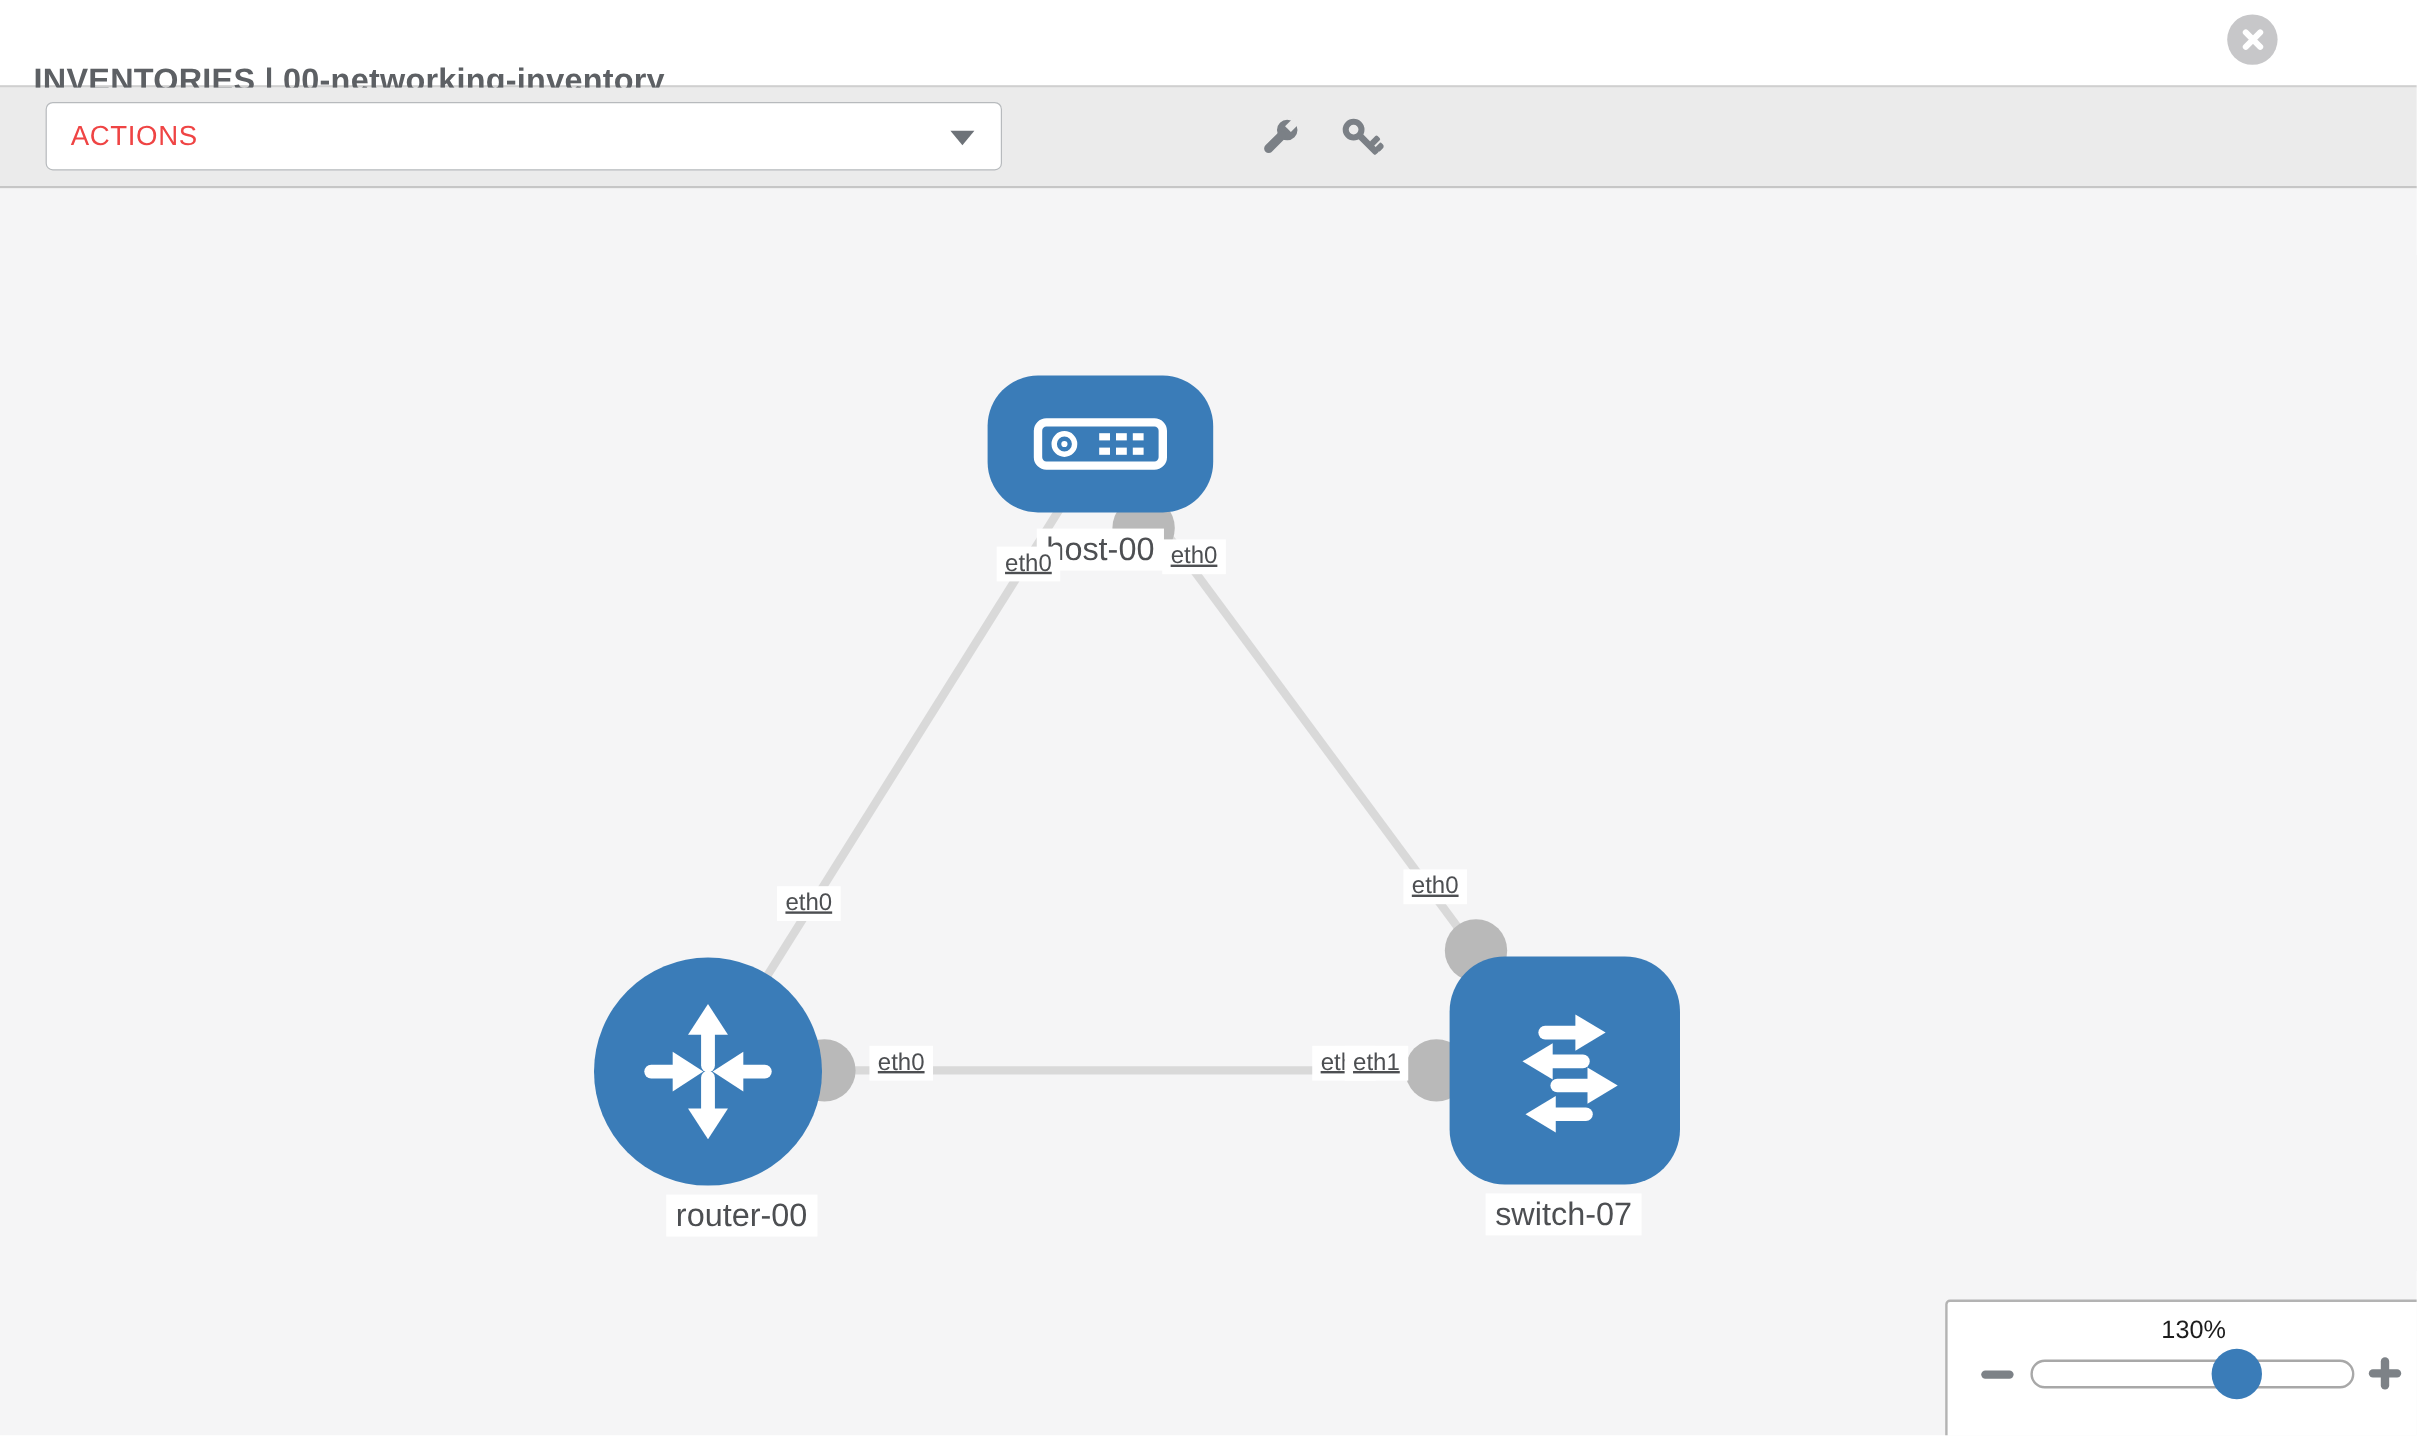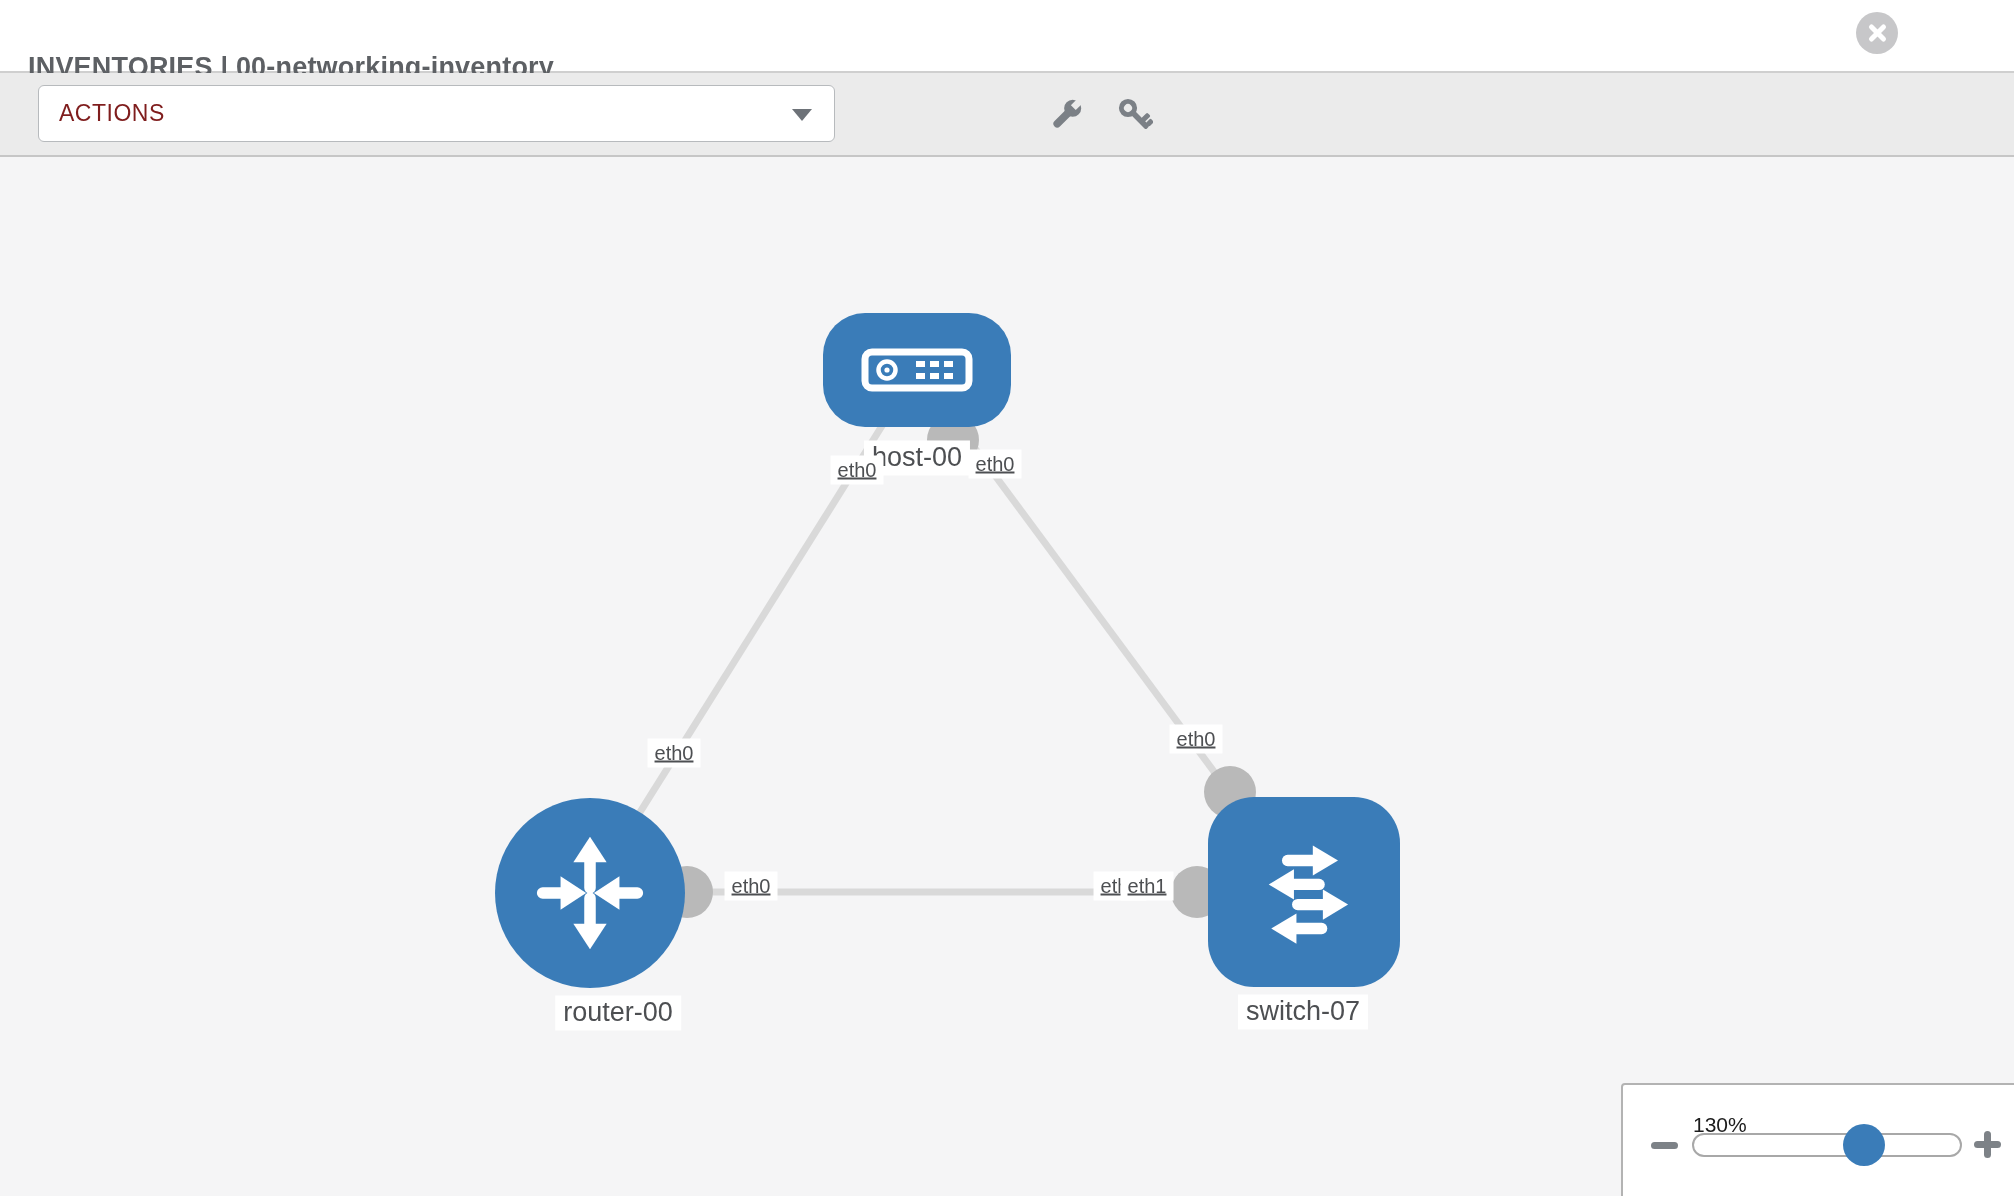--- a/index.html
+++ b/index.html
@@ -19,21 +19,21 @@
   .close-btn .bar.b2 { transform:rotate(-45deg); }
 
   
   .toolbar { position:relative; width:2014px; height:84px; background:#ebebeb;
              border-bottom:2px solid #c6c6c6; }
   .select-box { position:absolute; top:12px; height:57px; background:#ffffff;
                 border:1px solid #b7babd; border-radius:6px; display:flex;
                 align-items:center; cursor:pointer; }
   .select-actions { left:38px; width:797px; }
   .select-search  { left:1182px; width:792px; }
-  .select-label { margin-left:20px; font-size:23px; color:#7f1d1d; letter-spacing:0.5px; }
+  .select-label { margin-left:20px; font-size:23px; color:#ef4444; letter-spacing:0.5px; }
   .caret { position:absolute; right:22px; top:23px; width:0; height:0;
            border-left:10px solid transparent; border-right:10px solid transparent;
            border-top:12px solid #6d7278; }
   .tool-icon { position:absolute; top:24px; width:36px; height:36px; cursor:pointer; }
   .tool-wrench { left:1048px; }
   .tool-key { left:1117px; }
 
   
   .canvas { position:relative; width:2014px; height:1039px; background:#f5f5f6; overflow:hidden; }
   .links-svg { position:absolute; left:0; top:0; z-index:1; }
@@ -45,21 +45,21 @@
   .node-router { left:495px; top:641px; width:190px; height:190px; border-radius:50%; }
   .node-switch { left:1208px; top:640px; width:192px; height:190px; border-radius:46px; }
   .topo-label { position:absolute; transform:translate(-50%,-50%); background:#ffffff;
                 color:#4d4f52; z-index:4; white-space:nowrap; line-height:1.15; }
   .node-label { font-size:27px; padding:2px 8px; }
   .eth-label { font-size:20px; padding:3px 7px;text-decoration:underline; }
 
   
   .zoom-panel { position:absolute; left:1621px; top:926px; width:420px; height:160px;
                 background:#ffffff; border:2px solid #b3b3b3; border-radius:4px; z-index:5; }
-  .zoom-level { position:absolute; left:70px; top:28px; width:270px; 
+  .zoom-level { position:absolute; left:70px; top:12px; width:270px; text-align:center;
                 font-size:21px; color:#1c1c1c; }
   .zoom-minus { position:absolute; left:28px; top:57px; width:27px; height:7px;
                 background:#7d8287; border-radius:4px; cursor:pointer; }
   .zoom-track { position:absolute; left:69px; top:48px; width:270px; height:24px;
                 background:#ffffff; border:2px solid #a8a8a8; border-radius:12px; cursor:pointer; }
   .zoom-handle { position:absolute; left:220px; top:39px; width:42px; height:42px;
                  border-radius:50%; background:#3a7cb8; cursor:grab; }
   .zoom-plus { position:absolute; left:351px; top:46px; width:27px; height:27px; cursor:pointer; }
   .zoom-plus .ph { position:absolute; left:0; top:10px; width:27px; height:7px;
                    background:#7d8287; border-radius:4px; }

